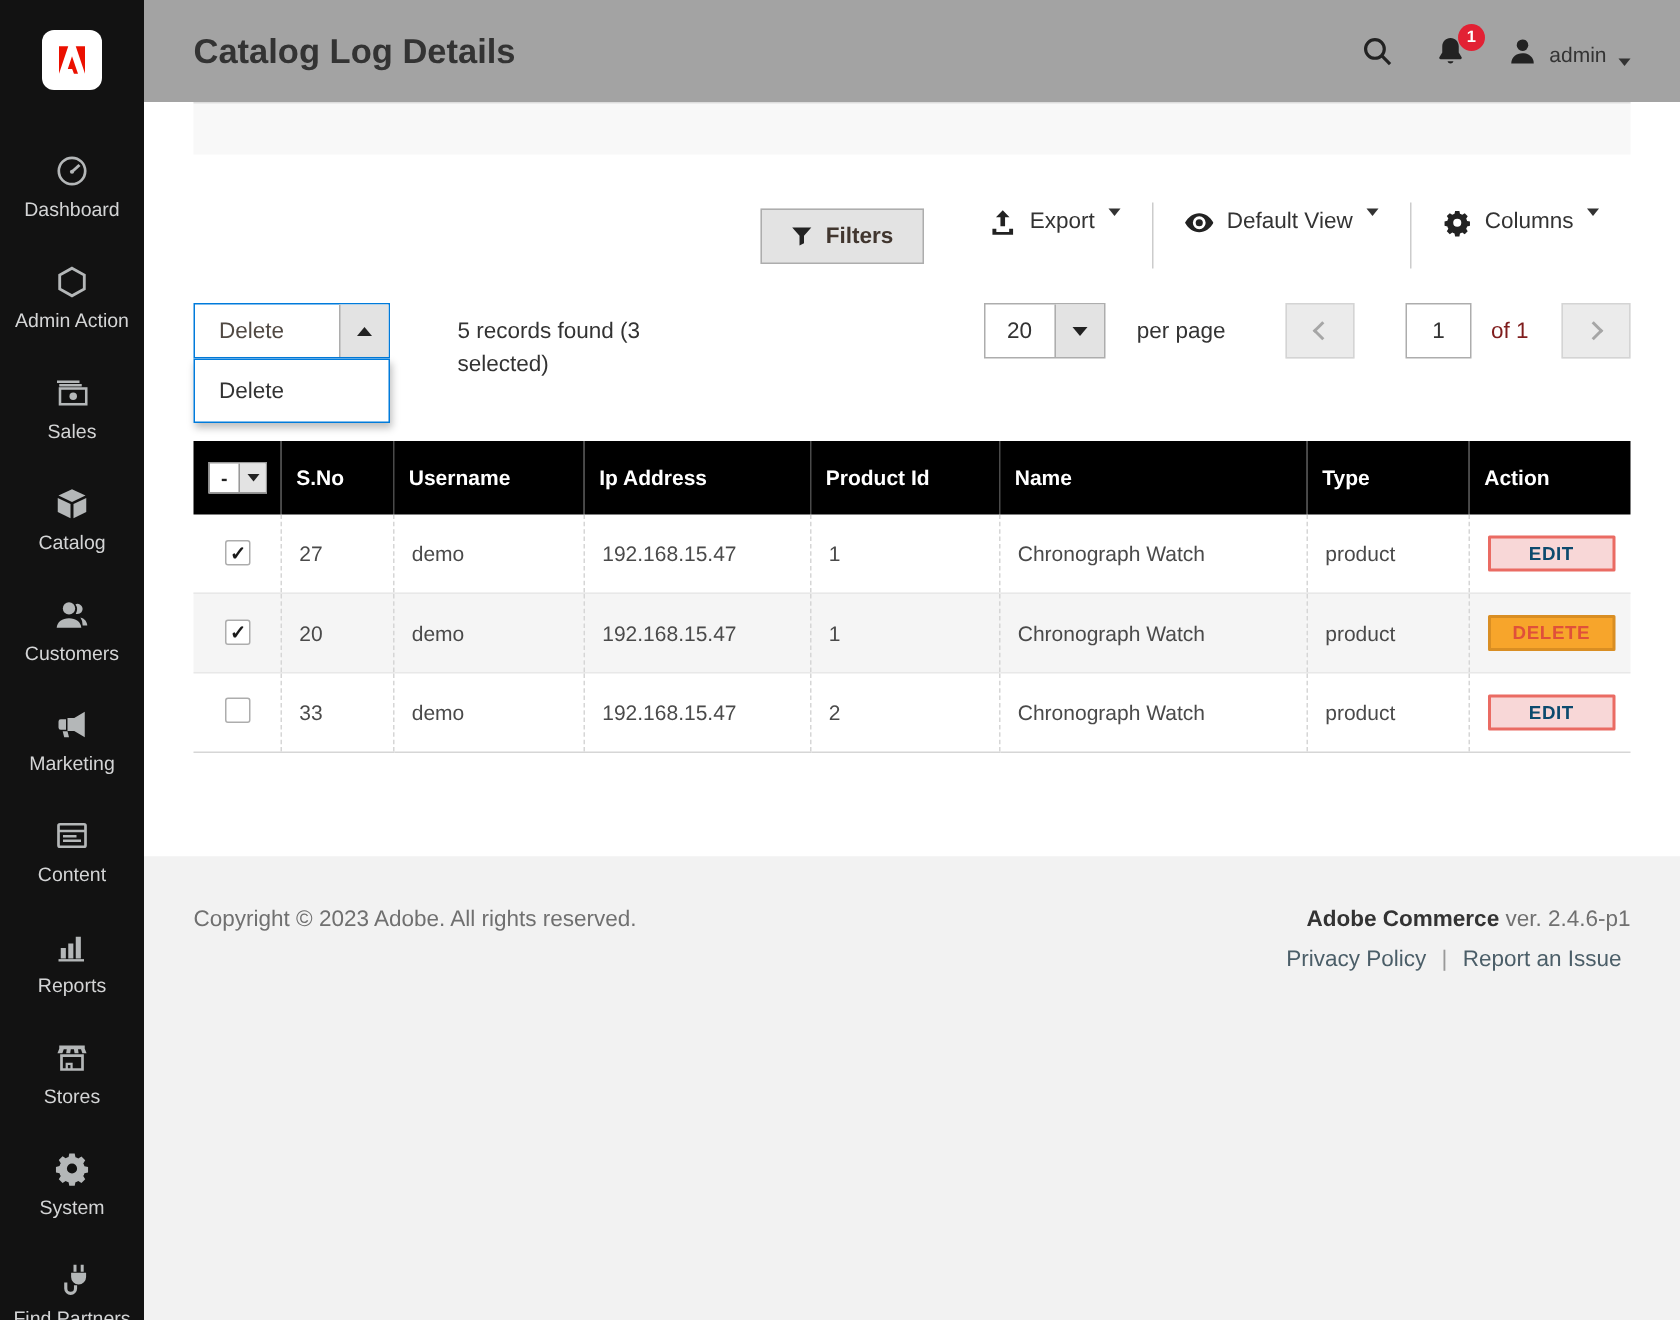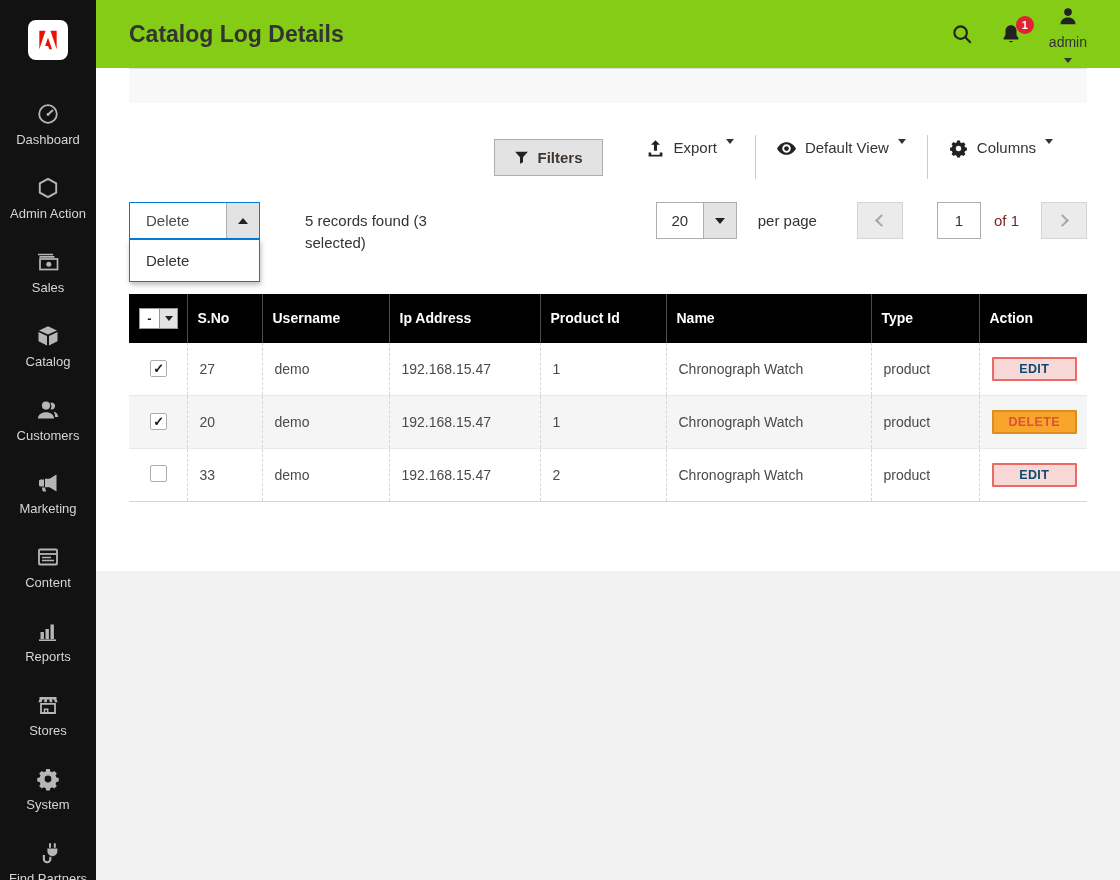--- a/index.html
+++ b/index.html
@@ -25,39 +25,39 @@
   .side-menu { margin-top:42px; display:flex; flex-direction:column; gap:27px; width:100%; }
   .side-item { display:flex; flex-direction:column; align-items:center; gap:6px; cursor:pointer; padding:0 4px; }
   .side-icon { width:24px; height:24px; color:#b4b7b8; display:flex; align-items:center; justify-content:center; }
   .side-icon svg { width:24px; height:24px; }
   .side-label { font-size:13px; color:#d4d5d6; text-align:center; line-height:1.3; }
 
   
   .main { position:absolute; left:96px; top:0; width:1024px; height:880px; background:#f2f2f2; }
   .white-area { background:#fff; padding-bottom:69px; }
 
-  .page-header { height:68px; display:flex; align-items:center; padding:0 33px; background:#84cc16; }
+  .page-header { height:68px; display:flex; align-items:center; padding:0 33px; background:#a3a3a3; }
   .page-title { flex:1; margin:0; font-size:23px; font-weight:700; color:#333; }
   .header-actions { display:flex; align-items:center; gap:27px; }
   .hicon { position:relative; display:flex; align-items:center; cursor:pointer; color:#222; }
   .hicon svg { width:22px; height:22px; }
   .notif-badge {
     position:absolute; top:-7px; right:-12px; min-width:18px; height:18px; border-radius:9px;
     background:#e22134; color:#fff; font-size:11px; font-weight:700;
     display:flex; align-items:center; justify-content:center; padding:0 4px;
   }
-  .admin-menu { display:flex; align-items:center; gap:8px; cursor:pointer;flex-direction:column; }
+  .admin-menu { display:flex; align-items:flex-end; gap:8px; cursor:pointer; }
   .admin-menu svg { width:20px; height:20px; }
   .admin-name { font-size:14px; color:#333; }
   .caret-down { width:0; height:0; border-left:4px solid transparent; border-right:4px solid transparent; border-top:5px solid #333; display:inline-block; }
 
   .messages-bar { margin:0 33px; height:35px; background:#f8f8f8; border-top:1px solid #ddd; }
 
   
-  .toolbar { display:flex; align-items:center; justify-content:flex-end; padding:0 46px; margin-top:32px; height:44px; }
+  .toolbar { display:flex; align-items:center; justify-content:flex-end; padding:0 33px; margin-top:32px; height:44px; }
   .btn-filters {
     height:37px; padding:0 19px; background:#e3e3e3; border:1px solid #adadad;
     font-family:inherit; font-weight:700; font-size:15px; color:#41362f;
     display:inline-flex; align-items:center; gap:9px; cursor:pointer; margin-right:22px;
   }
   .btn-filters svg { width:15px; height:15px; }
   .tbtn {
     background:none; border:none; height:37px; padding:0 21px;
     font-family:inherit; font-size:15px; color:#333;
     display:inline-flex; align-items:flex-start; gap:9px; cursor:pointer;
@@ -424,14 +424,28 @@
                 <td>
                   <span class="badge b-edit">EDIT</span>
                 </td>
               </tr>
             </tbody>
         </table>
       </div>
 
     </div>
 
+    <footer class="footer">
+      <div class="footer-top">
+        <div class="copyright">Copyright © 2023 Adobe. All rights reserved.</div>
+        <div class="version">
+          <b>Adobe Commerce</b>
+          <span>ver. 2.4.6-p1</span>
+        </div>
+      </div>
+      <div class="footer-links">
+        <a>Privacy Policy</a>
+        <span>|</span>
+        <a>Report an Issue</a>
+      </div>
+    </footer>
   </div>
 </div>
 
 </body></html>

